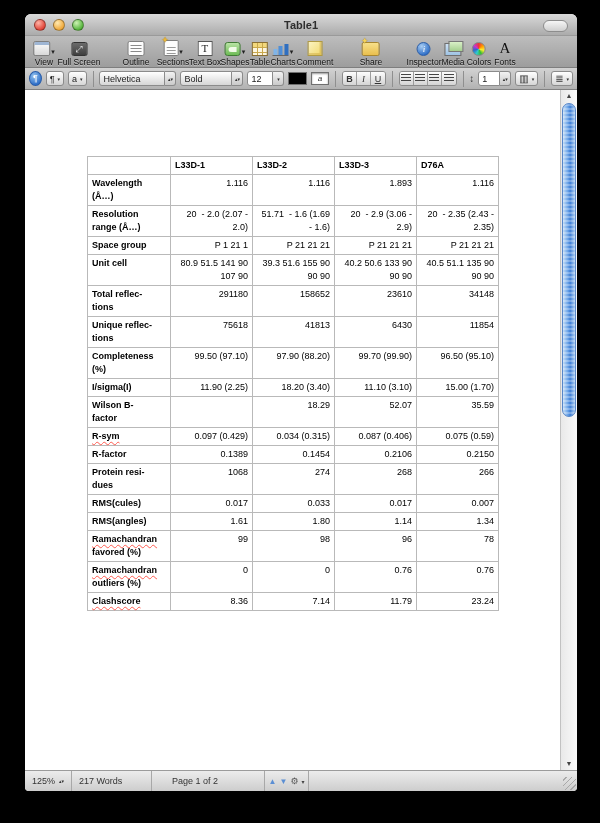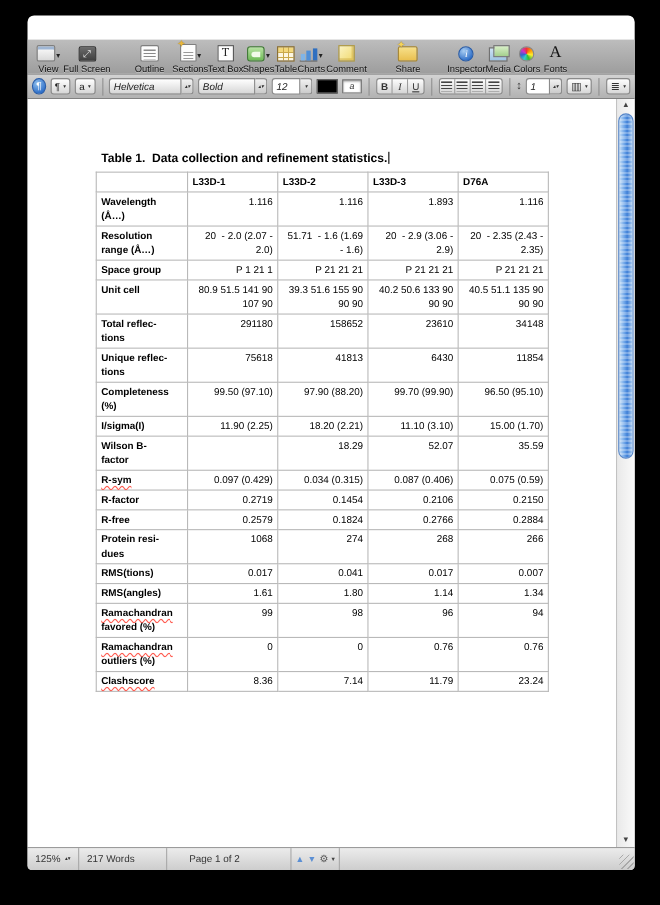--- a/index.html
+++ b/index.html
@@ -98,21 +98,21 @@
     background:radial-gradient(circle at 35% 30%, #8fc0ee, #2f6fc8 75%); border:1px solid #2a5da8;
     color:#fff; font-size:9px; line-height:13px; text-align:center; }
   .wbtn { height:15px; border:1px solid #8b8b8b; border-radius:3px;
     background:linear-gradient(#ffffff,#d6d6d6); font-size:9px; color:#222;
     display:flex; align-items:center; justify-content:space-between; padding:0 3px; gap:3px; }
   .stepper { display:flex; flex-direction:column; line-height:4px; font-size:5px; color:#333; }
   .sel { border-radius:3px 0 0 3px; }
   .step-cap { width:11px; height:15px; border:1px solid #8b8b8b; border-left:none;
     border-radius:0 3px 3px 0; background:linear-gradient(#f2f2f2,#cacaca);
     display:flex; align-items:center; justify-content:center; }
-  .pair { display:flex;font-style:italic; }
+  .pair { display:flex; }
   .well { width:22px; height:13px; border:1px solid #6f6f6f; box-shadow:inset 0 1px 2px rgba(0,0,0,.4);
     background:#000; }
   .well.bg { background:#fff; font-size:8px; line-height:12px; text-align:center; color:#333;
     font-style:italic; }
   .seg { display:flex; border:1px solid #8b8b8b; border-radius:3px; overflow:hidden; height:15px; }
   .seg > div { width:17px; background:linear-gradient(#fdfdfd,#d4d4d4); font-size:9px; color:#333;
     display:flex; align-items:center; justify-content:center; border-right:1px solid #9d9d9d; }
   .seg > div:last-child { border-right:none; }
   .bars { width:10px; height:9px;
     background:repeating-linear-gradient(to bottom,#444 0 1px, transparent 1px 3px); }
@@ -163,20 +163,29 @@
   .gear-dd { font-size:6px; color:#444; }
   .grip { position:absolute; right:1px; bottom:1px; width:13px; height:13px;
     background:repeating-linear-gradient(135deg, transparent 0 2px, #a9a9a9 2px 3px, transparent 3px 4px); }
 </style>
 </head>
 <body>
 
 <div class="screen">
   <div class="window">
 
+    <div class="titlebar">
+      <div class="lights">
+        <div class="light red"></div>
+        <div class="light yellow"></div>
+        <div class="light green"></div>
+      </div>
+      <div class="win-title">Table1</div>
+      <div class="pill"></div>
+    </div>
 
     <div class="toolbar">
         <div class="tb-item" style="left: 19px;">
           <div class="ic-wrap">
             <div class="tb-ic i-view"></div>
             <span class="dd">▾</span>
           </div>
           <div class="tb-lb">View</div>
         </div>
         <div class="tb-item" style="left: 54px;">
@@ -335,21 +344,20 @@
         <span class="stepper">▾</span>
       </div>
       <div class="fdiv"></div>
       <div class="wbtn">
         <span class="glyph">≣</span>
         <span class="stepper">▾</span>
       </div>
     </div>
 
     <div class="content">
-      <div class="doc-title"><span>Table 1.  Data collection and refinement statistics.</span><span class="caret"></span></div>
       <table class="stats">
         <colgroup>
           <col style="width:83px">
             <col style="width:82px">
             <col style="width:82px">
           <col style="width:82px">
             <col style="width:82px">
         </colgroup>
         <tbody>
             <tr>
@@ -404,79 +412,72 @@
             <tr>
               <td class="lbl"><span>Completeness</span><br><span>(%)</span></td>
               <td class="val">99.50 (97.10)</td>
               <td class="val">97.90 (88.20)</td>
               <td class="val">99.70 (99.90)</td>
               <td class="val">96.50 (95.10)</td>
             </tr>
             <tr>
               <td class="lbl"><span>I/sigma(I)</span></td>
               <td class="val">11.90 (2.25)</td>
-              <td class="val">18.20 (2.21)</td>
+              <td class="val">18.20 (3.40)</td>
               <td class="val">11.10 (3.10)</td>
               <td class="val">15.00 (1.70)</td>
             </tr>
             <tr>
               <td class="lbl"><span>Wilson B-</span><br><span>factor</span></td>
               <td class="val"></td>
               <td class="val">18.29</td>
               <td class="val">52.07</td>
               <td class="val">35.59</td>
             </tr>
             <tr>
               <td class="lbl"><span class="sp">R-sym</span></td>
               <td class="val">0.097 (0.429)</td>
               <td class="val">0.034 (0.315)</td>
               <td class="val">0.087 (0.406)</td>
               <td class="val">0.075 (0.59)</td>
             </tr>
             <tr>
               <td class="lbl"><span>R-factor</span></td>
-              <td class="val">0.2719</td>
+              <td class="val">0.1389</td>
               <td class="val">0.1454</td>
               <td class="val">0.2106</td>
               <td class="val">0.2150</td>
-            </tr>
-            <tr>
-              <td class="lbl"><span>R-free</span></td>
-              <td class="val">0.2579</td>
-              <td class="val">0.1824</td>
-              <td class="val">0.2766</td>
-              <td class="val">0.2884</td>
             </tr>
             <tr>
               <td class="lbl"><span>Protein resi-</span><br><span>dues</span></td>
               <td class="val">1068</td>
               <td class="val">274</td>
               <td class="val">268</td>
               <td class="val">266</td>
             </tr>
             <tr>
-              <td class="lbl"><span>RMS(tions)</span></td>
+              <td class="lbl"><span>RMS(cules)</span></td>
               <td class="val">0.017</td>
-              <td class="val">0.041</td>
+              <td class="val">0.033</td>
               <td class="val">0.017</td>
               <td class="val">0.007</td>
             </tr>
             <tr>
               <td class="lbl"><span>RMS(angles)</span></td>
               <td class="val">1.61</td>
               <td class="val">1.80</td>
               <td class="val">1.14</td>
               <td class="val">1.34</td>
             </tr>
             <tr>
               <td class="lbl"><span class="sp">Ramachandran</span><br><span>favored (%)</span></td>
               <td class="val">99</td>
               <td class="val">98</td>
               <td class="val">96</td>
-              <td class="val">94</td>
+              <td class="val">78</td>
             </tr>
             <tr>
               <td class="lbl"><span class="sp">Ramachandran</span><br><span>outliers (%)</span></td>
               <td class="val">0</td>
               <td class="val">0</td>
               <td class="val">0.76</td>
               <td class="val">0.76</td>
             </tr>
             <tr>
               <td class="lbl"><span class="sp">Clashscore</span></td>

